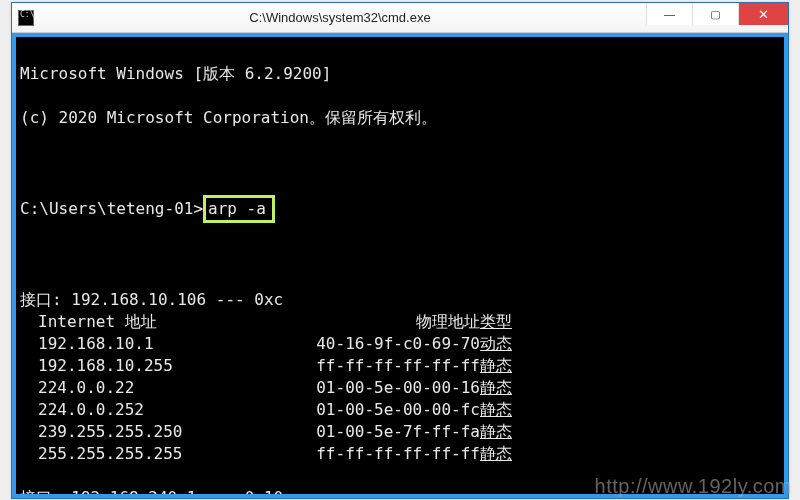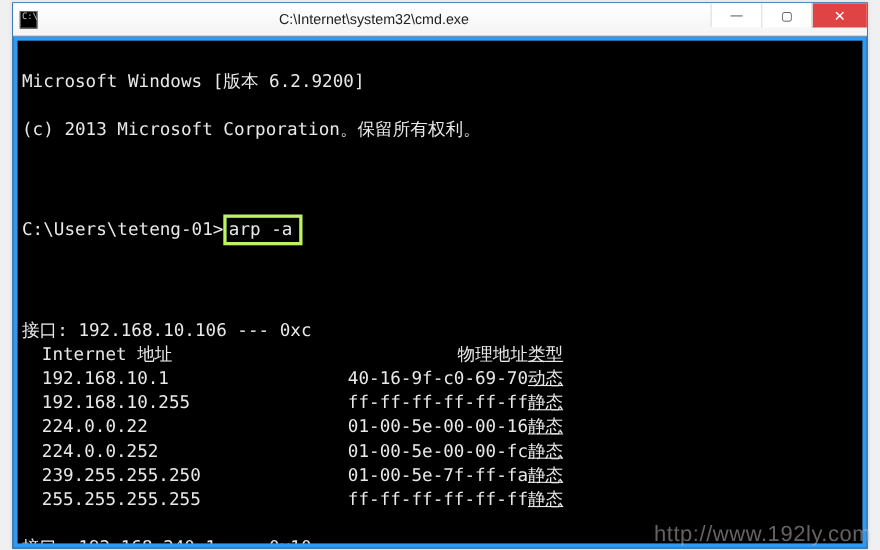--- a/index.html
+++ b/index.html
@@ -103,31 +103,31 @@
     letter-spacing: 0.5px;
     pointer-events: none;
   }
 </style>
 </head>
 <body>
 
 <div class="window">
   <div class="titlebar">
     <div class="titlebar-icon">C:\</div>
-    <div class="titlebar-title">C:\Internet\system32\cmd.exe</div>
+    <div class="titlebar-title">C:\Windows\system32\cmd.exe</div>
     <div class="win-buttons">
       <div class="win-btn min">—</div>
       <div class="win-btn max">▢</div>
       <div class="win-btn close">✕</div>
     </div>
   </div>
 
   <div class="terminal">
 <div>Microsoft Windows [版本 6.2.9200]</div>
-<div>(c) 2013 Microsoft Corporation。保留所有权利。</div>
+<div>(c) 2020 Microsoft Corporation。保留所有权利。</div>
 <div>&nbsp;</div>
 <div><span>C:\Users\teteng-01&gt;</span><span class="highlight">arp -a</span></div>
 <div>&nbsp;</div>
 <div id="if-container"><div>接口: 192.168.10.106 --- 0xc</div><div class="row"><span class="col-ip">Internet 地址</span><span class="col-mac">物理地址</span><span class="col-type">类型</span></div><div class="row"><span class="col-ip">192.168.10.1</span><span class="col-mac">40-16-9f-c0-69-70</span><span class="col-type">动态</span></div><div class="row"><span class="col-ip">192.168.10.255</span><span class="col-mac">ff-ff-ff-ff-ff-ff</span><span class="col-type">静态</span></div><div class="row"><span class="col-ip">224.0.0.22</span><span class="col-mac">01-00-5e-00-00-16</span><span class="col-type">静态</span></div><div class="row"><span class="col-ip">224.0.0.252</span><span class="col-mac">01-00-5e-00-00-fc</span><span class="col-type">静态</span></div><div class="row"><span class="col-ip">239.255.255.250</span><span class="col-mac">01-00-5e-7f-ff-fa</span><span class="col-type">静态</span></div><div class="row"><span class="col-ip">255.255.255.255</span><span class="col-mac">ff-ff-ff-ff-ff-ff</span><span class="col-type">静态</span></div><div>&nbsp;</div><div>接口: 192.168.240.1 --- 0x10</div></div>
   </div>
 </div>
 
 <div class="watermark">http://www.192ly.com</div>
 
 </body></html>

